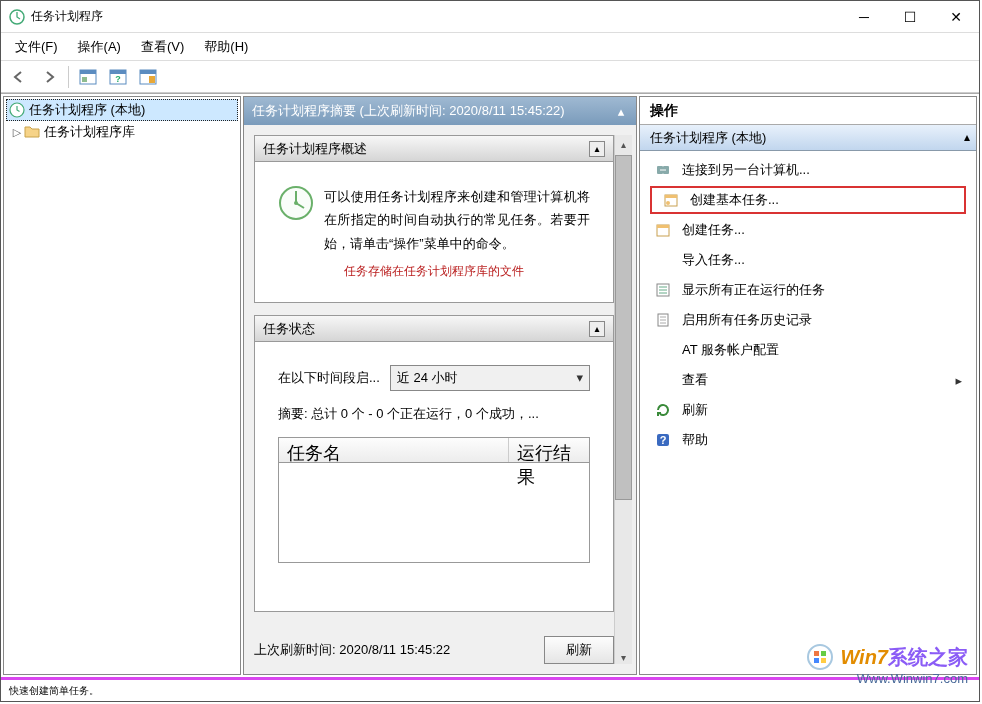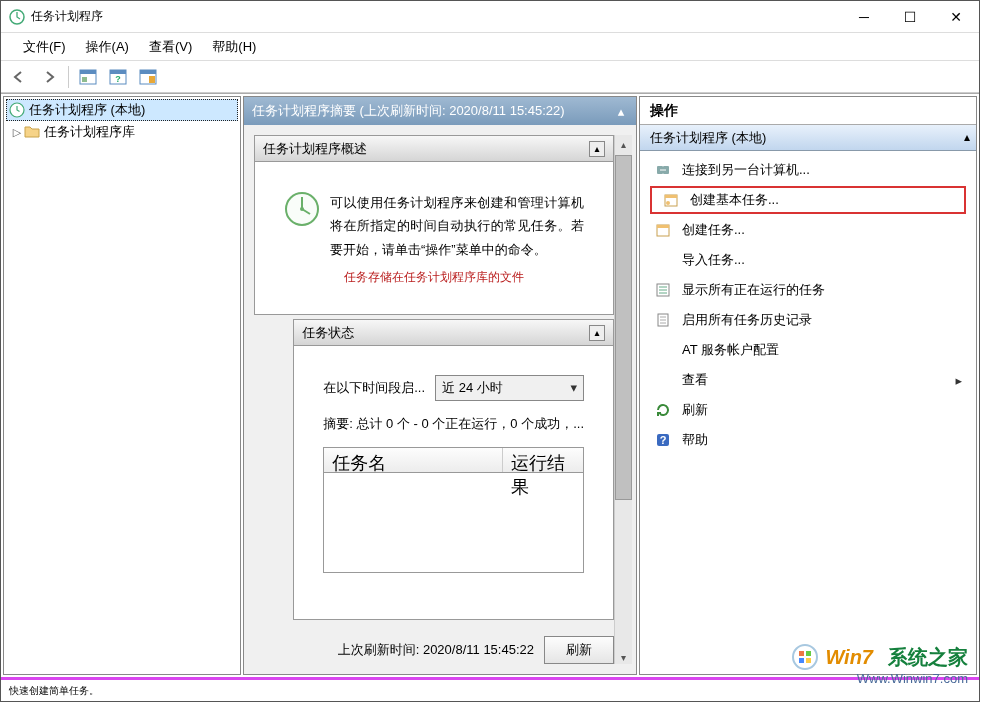--- a/index.html
+++ b/index.html
@@ -5,49 +5,49 @@
 * { box-sizing: border-box; margin: 0; padding: 0; font-family: "Microsoft YaHei", "Segoe UI", sans-serif; }
 body { background: #fff; width: 982px; height: 704px; overflow: hidden; position: relative; }
 
 .window { border: 1px solid #555; width: 980px; height: 702px; display: flex; flex-direction: column; background: #fff; }
 
 .titlebar { height: 32px; display: flex; align-items: center; padding: 0 0 0 8px; border-bottom: 1px solid #ddd; }
 .titlebar .icon { width: 16px; height: 16px; margin-right: 6px; }
 .titlebar .title { font-size: 12px; flex: 1; }
 .titlebar .ctl { width: 46px; height: 30px; display: flex; align-items: center; justify-content: center; font-size: 14px; }
 
-.menubar { height: 28px; display: flex; align-items: center; padding: 0 12px; border-bottom: 1px solid #ddd; font-size: 13px; }
+.menubar { height: 28px; display: flex; align-items: center; padding: 0 4px; border-bottom: 1px solid #ddd; font-size: 13px; }
 .menubar .item { padding: 4px 10px; cursor: default; }
 
 .toolbar { height: 32px; display: flex; align-items: center; padding: 0 4px; border-bottom: 1px solid #ccc; gap: 2px; }
 .toolbar .btn { width: 28px; height: 26px; border: 1px solid transparent; display: flex; align-items: center; justify-content: center; }
 .toolbar .sep { width: 1px; height: 22px; background: #ccc; margin: 0 3px; }
 
 .body { flex: 1; display: flex; border-top: 1px solid #aaa; overflow: hidden; }
 
 .tree { width: 238px; border: 1px solid #888; margin: 2px; background: #fff; padding: 2px; font-size: 13px; }
 .tree-row { display: flex; align-items: center; height: 22px; padding: 0 2px; white-space: nowrap; }
 .tree-row.selected { background: #cde8ff; border: 1px dotted #222; }
 .tree-row .exp { width: 14px; text-align: center; color: #555; font-size: 11px; }
 .tree-row .ticon { width: 16px; height: 16px; margin-right: 4px; display: inline-flex; align-items: center; justify-content: center; }
 
 .center { flex: 1; margin: 2px 0; border: 1px solid #888; display: flex; flex-direction: column; min-width: 0; }
 .center-header { height: 28px; background: linear-gradient(#9fb9d2,#7a9bbb); color: #fff; font-size: 13px; padding: 0 8px; display: flex; align-items: center; position: relative; }
 .scroll-up-arrow { width: 14px; height: 14px; margin-left: auto; color: #fff; text-align: center; }
 .center-body { flex: 1; background: #f0f0f0; padding: 10px 4px 10px 10px; position: relative; overflow: hidden; display: flex; }
-.center-content { flex: 1; display: flex; flex-direction: column; gap: 4px; min-width: 0; align-items: flex-end; }
+.center-content { flex: 1; display: flex; flex-direction: column; gap: 12px; min-width: 0; }
 .vscroll { width: 18px; background: #e8e8e8; border-left: 1px solid #ccc; position: relative; }
 .vscroll .thumb { background: #c0c0c0; border: 1px solid #999; }
 .vscroll .arr { height: 18px; display: flex; align-items: center; justify-content: center; font-size: 10px; color: #555; }
 .vscroll .track { height: calc(100% - 36px); position: relative; }
 
 .groupbox { border: 1px solid #999; background: #fff; display: flex; flex-direction: column; }
 .grouphead { height: 26px; background: linear-gradient(#f7f7f7,#d5d5d5); border-bottom: 1px solid #999; display: flex; align-items: center; padding: 0 8px; font-size: 13px; }
 .grouphead .coll { margin-left: auto; width: 16px; height: 16px; border: 1px solid #888; display: flex; align-items: center; justify-content: center; font-size: 10px; background: #eee; }
-.group-inner { padding: 29px; font-size: 13px; }
+.group-inner { padding: 23px; font-size: 13px; }
 
 .overview-content { display: flex; gap: 10px; align-items: flex-start; line-height: 1.7; }
 .clock-icon { width: 36px; height: 36px; flex-shrink: 0; }
 .overview-text { flex: 1; font-size: 13px; text-align: justify; line-height: 1.8; }
 .cut-text { margin-top: 8px; color: #b91c1c; overflow: hidden; height: 16px; text-align: center; font-size: 12px; }
 
 .status-row { display: flex; align-items: center; gap: 10px; font-size: 13px; }
 .dropdown { flex: 1; height: 26px; border: 1px solid #888; padding: 0 22px 0 6px; font-size: 13px; display: flex; align-items: center; position: relative; background: #f0f0f0; }
 .dropdown::after { content: "▾"; position: absolute; right: 6px; top: 4px; color: #333; }
 .summary-text { font-size: 13px; margin: 14px 0; white-space: nowrap; overflow: hidden; text-overflow: ellipsis; }
@@ -68,21 +68,21 @@
 .action-item { height: 30px; display: flex; align-items: center; padding: 0 10px; gap: 10px; cursor: default; }
 .action-item.highlight { border: 2px solid #d93333; margin: 1px 6px; height: 28px; }
 .action-item.submenu::after { content: "▸"; margin-left: auto; color: #333; }
 .aicon { width: 18px; height: 18px; display: inline-flex; align-items: center; justify-content: center; font-size: 13px; }
 
 .statusbar { height: 24px; border-top: 3px solid #d946ef; padding: 0 8px; font-size: 10px; display: flex; align-items: center; }
 
 .watermark { position: absolute; right: 14px; bottom: 18px; text-align: right; pointer-events: none; }
 .watermark .brand { display: flex; align-items: center; gap: 6px; font-size: 20px; font-weight: bold; }
 .watermark .brand .w7 { color: #e28c00; font-style: italic; }
-.watermark .brand .rest { color: #15803d; margin-left: 15px; }
+.watermark .brand .rest { color: #8b5cf6; }
 .watermark .url { font-size: 13px; color: #4a6a99; }
 </style>
 </head>
 <body>
 
 <div class="window">
 
   <div class="titlebar">
     <span class="icon">
       <svg viewBox="0 0 16 16" width="16" height="16">

